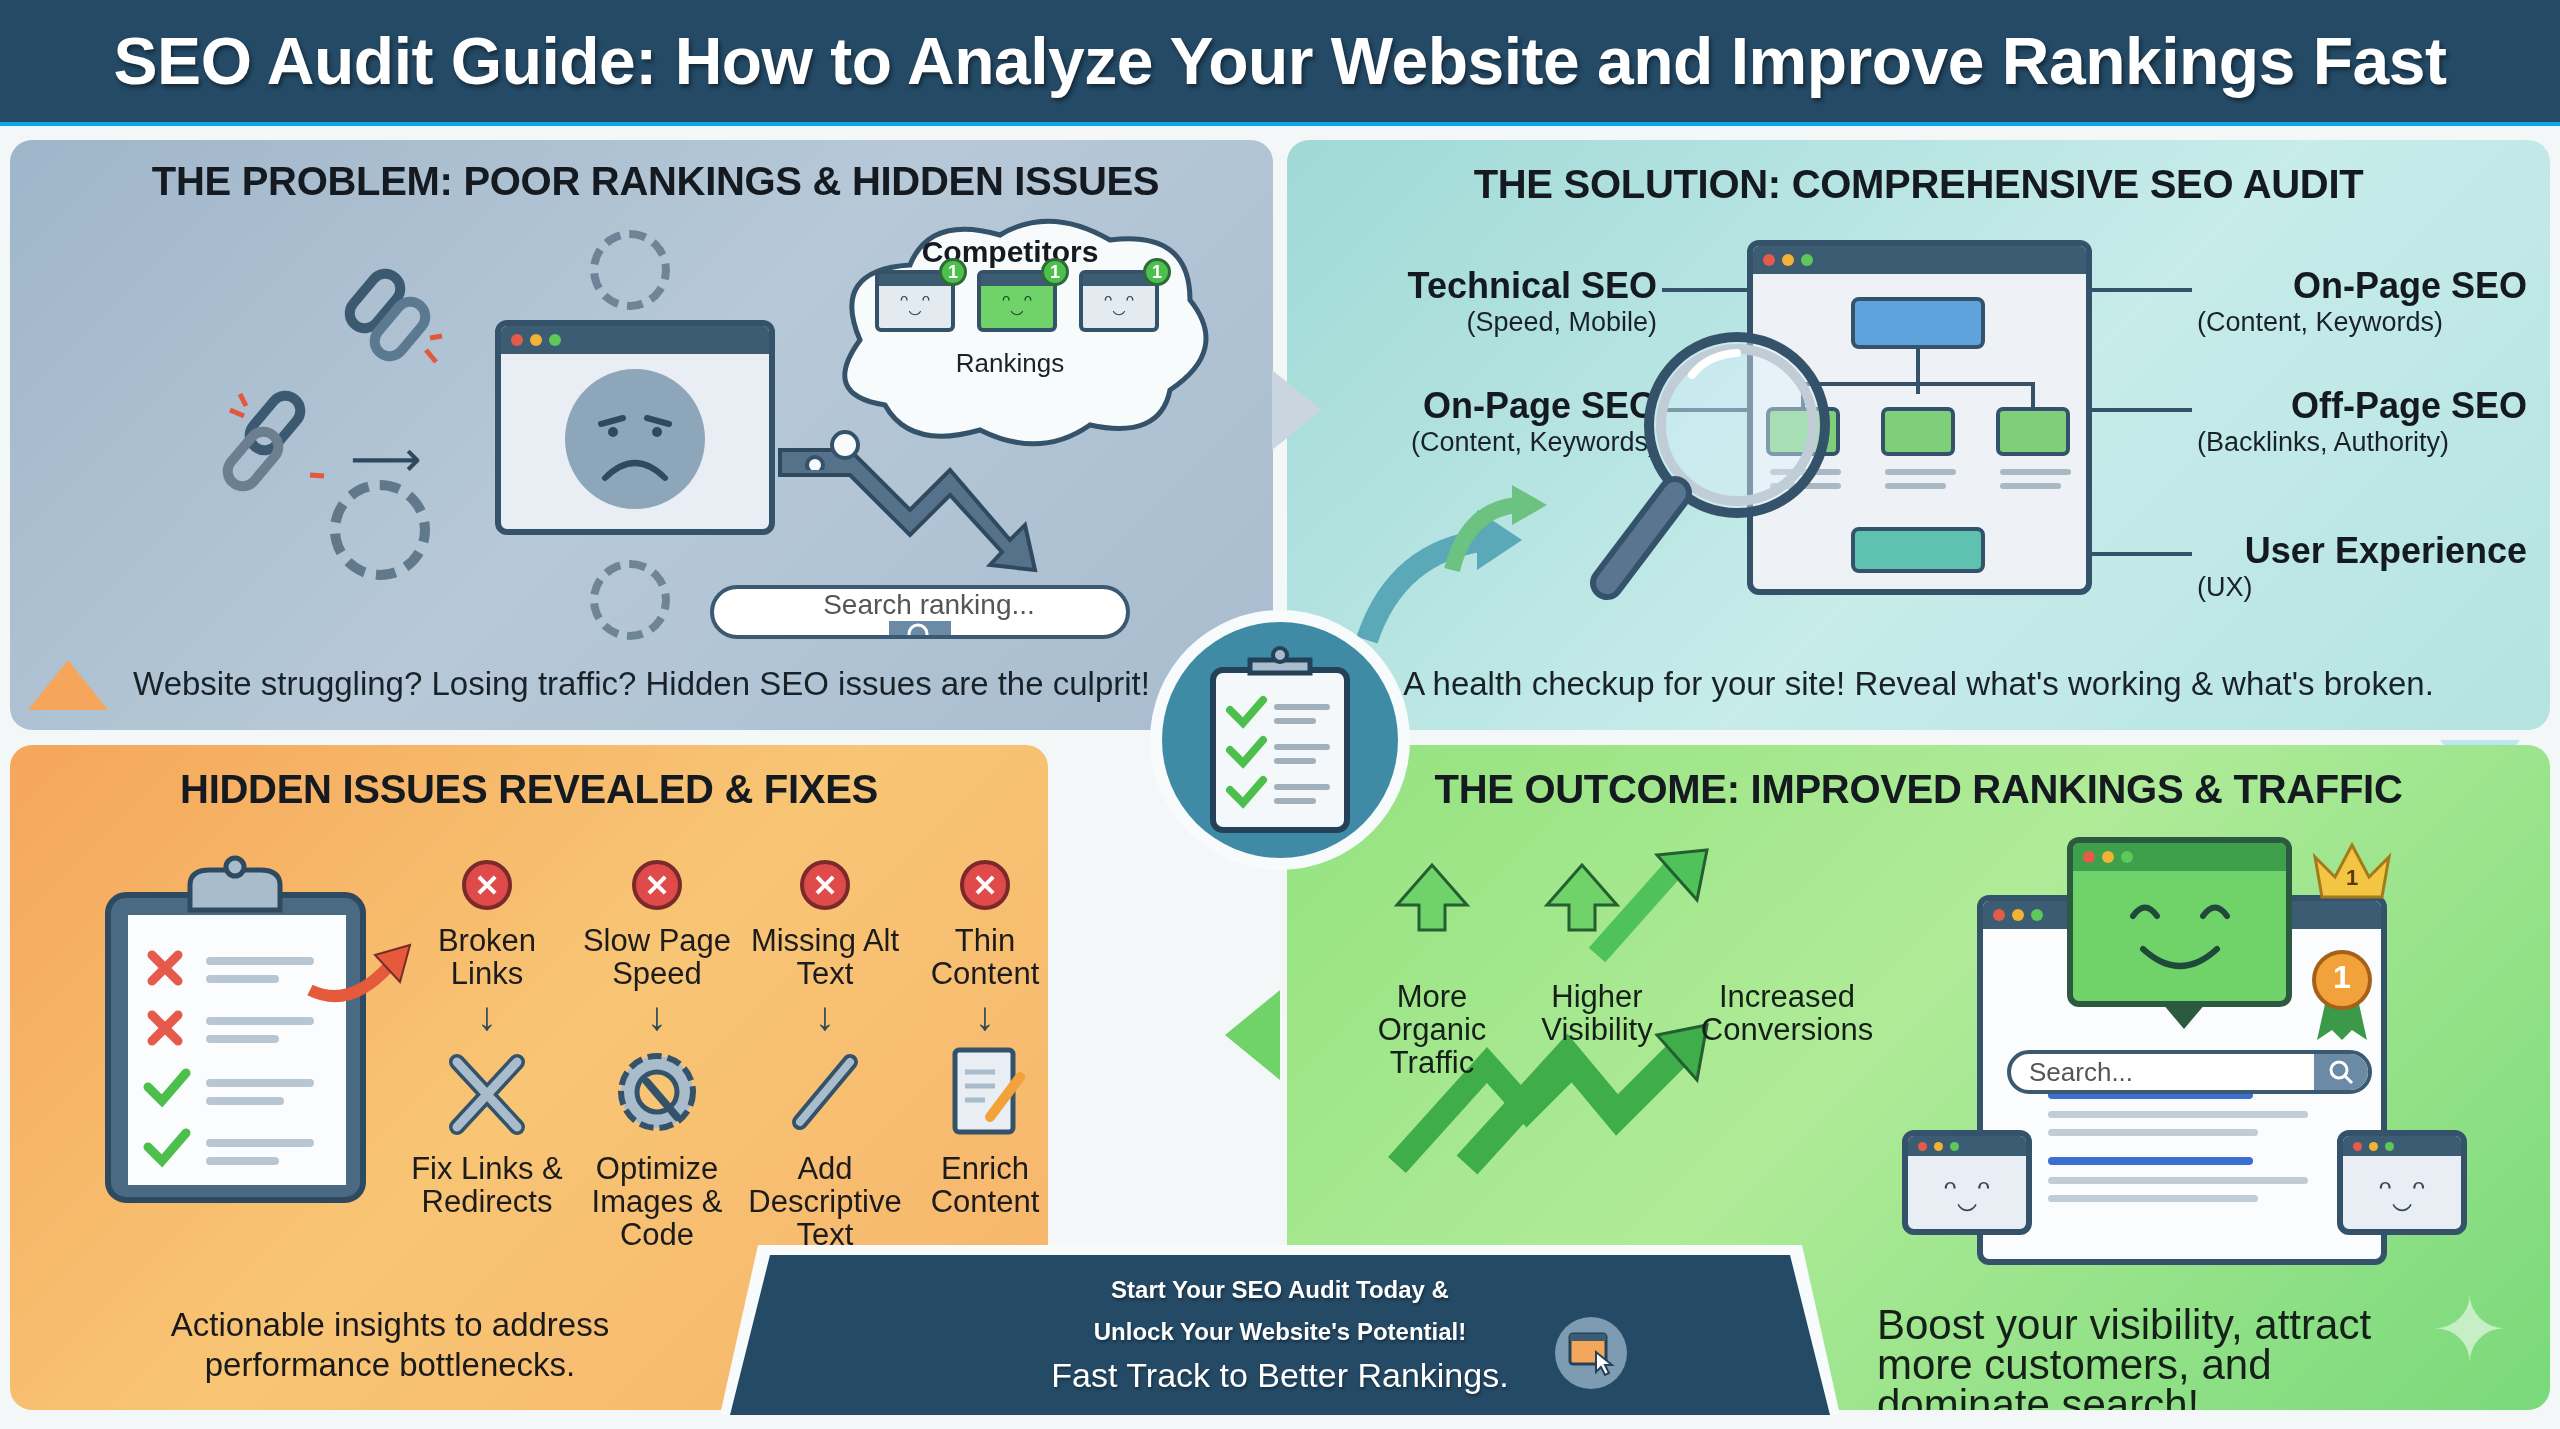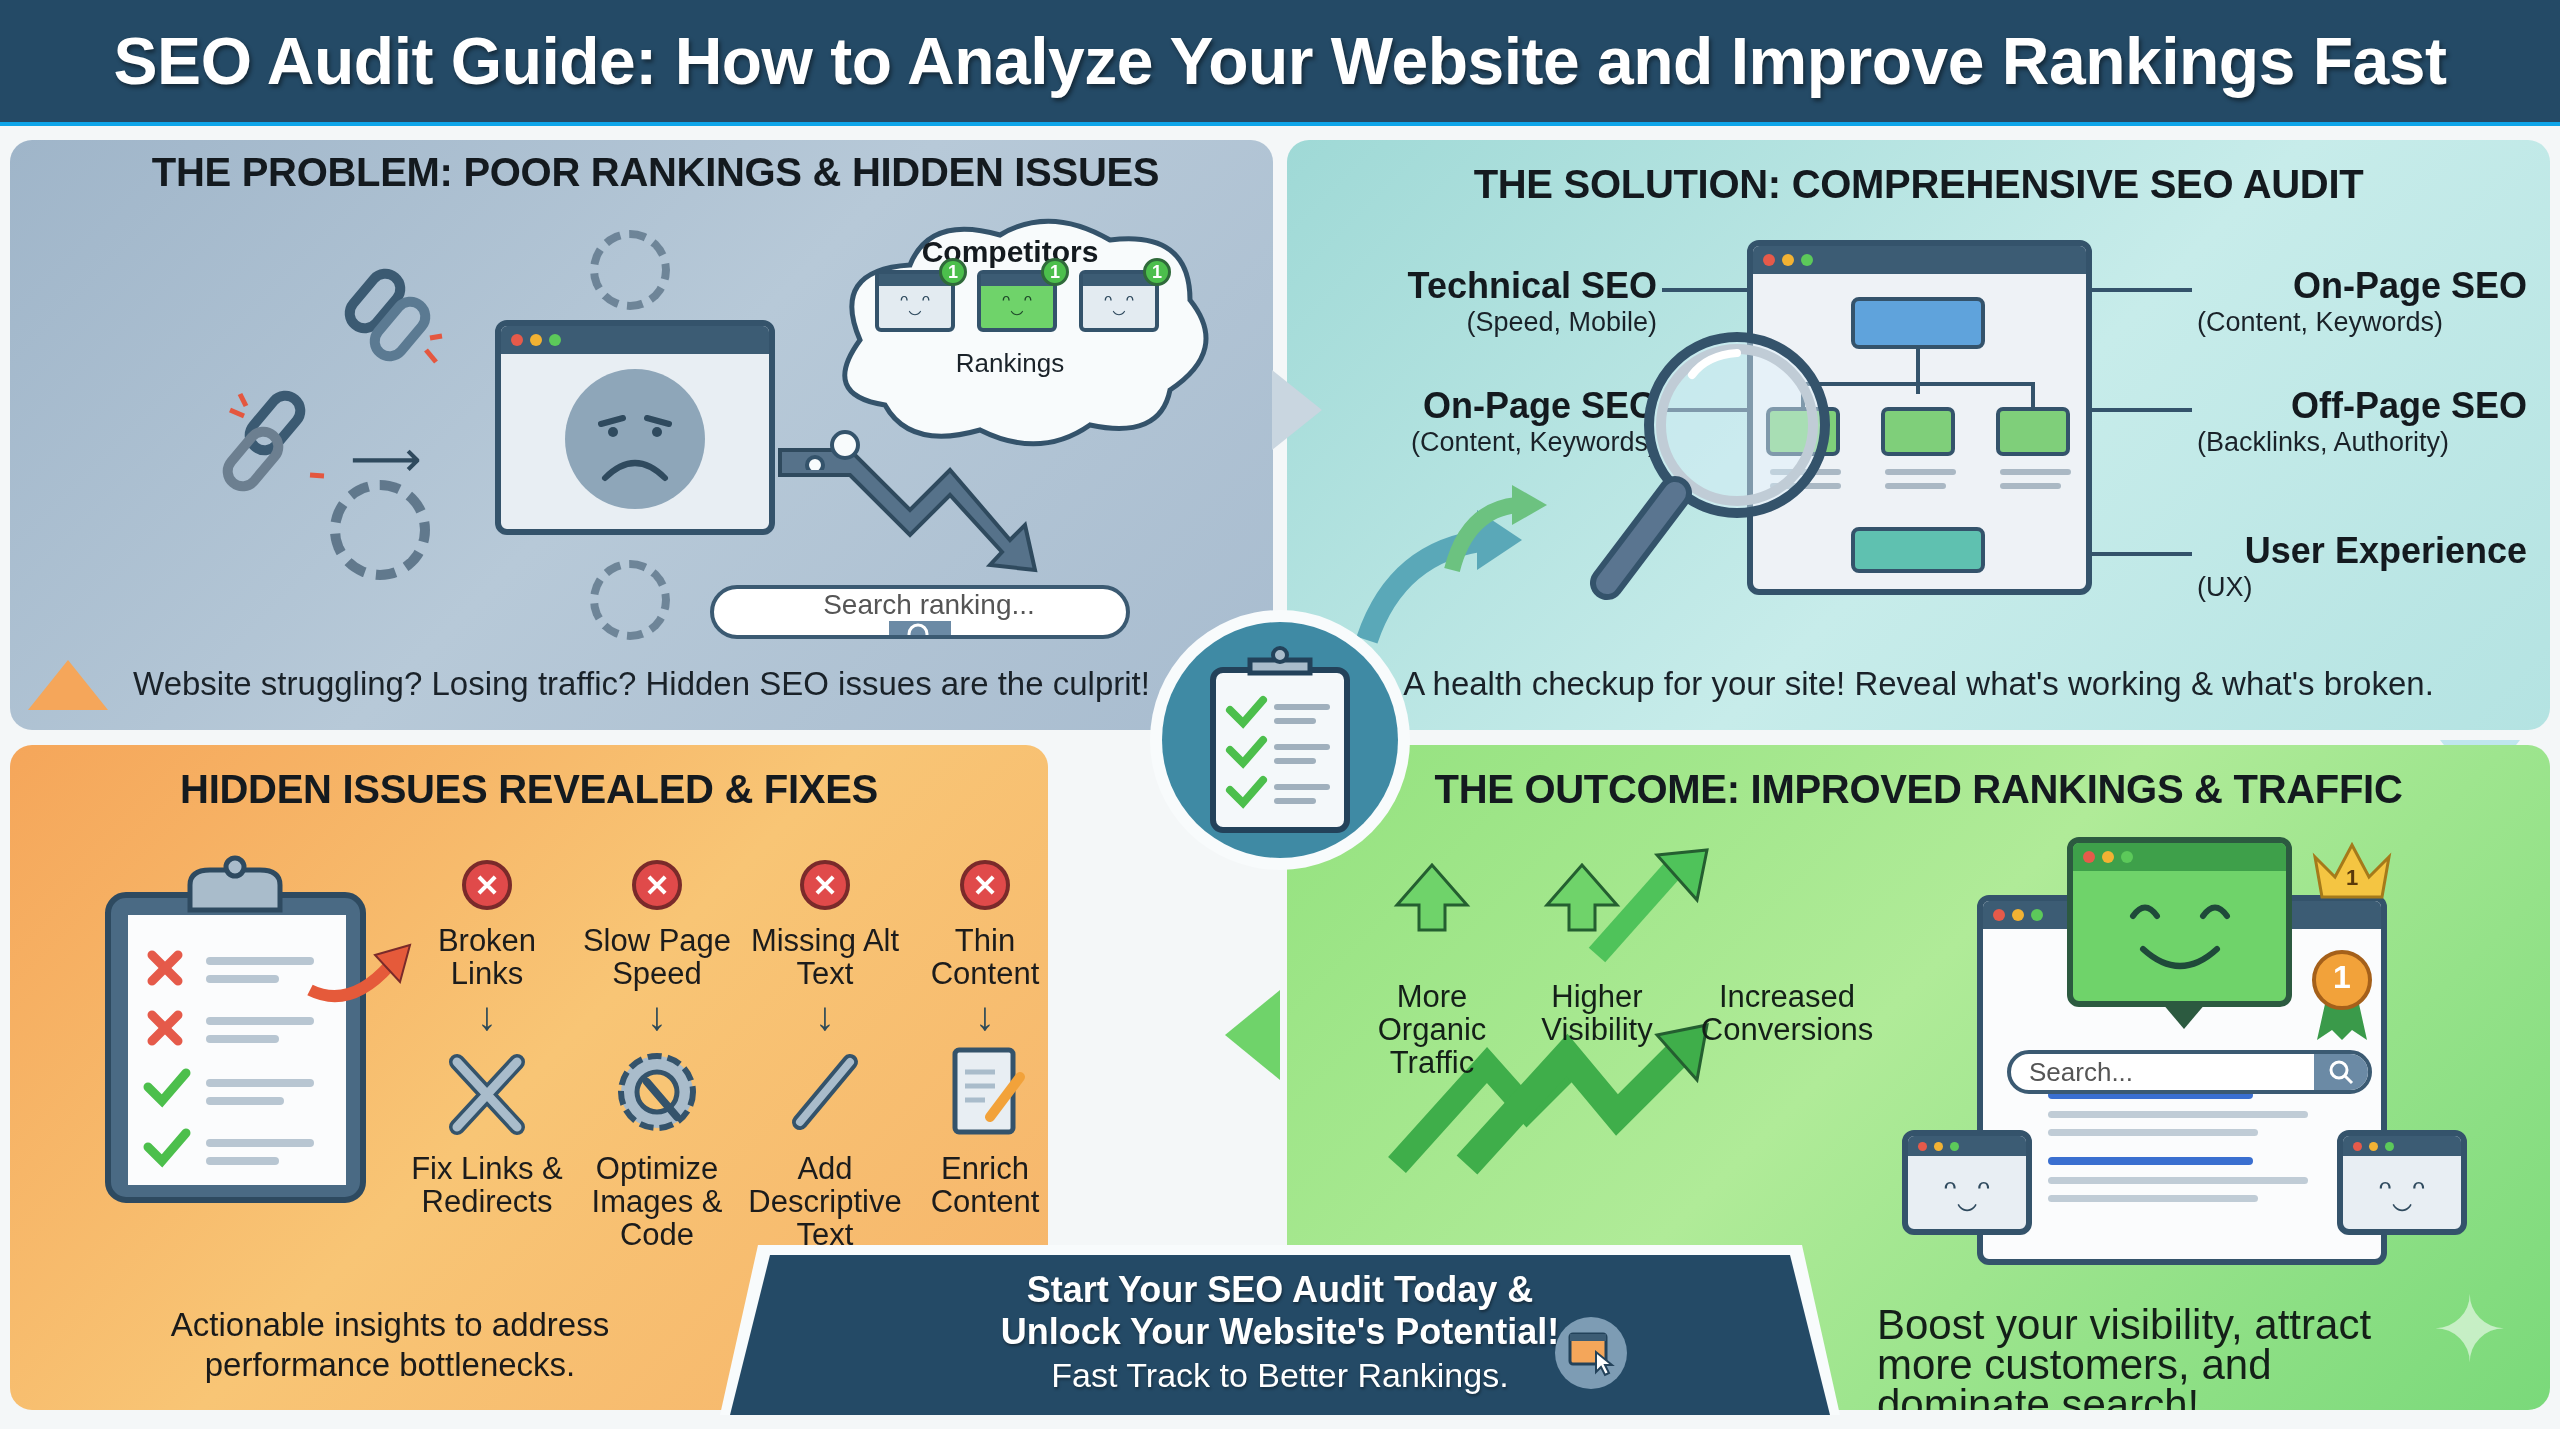--- a/index.html
+++ b/index.html
@@ -39,38 +39,38 @@
   .issue-col .arrow { font-size: 40px; color: #2d4a58; line-height: 40px; margin: 2px 0 6px; }
   .issue-col .ficon { height: 100px; display: flex; align-items: center; justify-content: center; }
   .issue-col .ftext { font-size: 31px; color: #1c1c1c; line-height: 33px; margin-top: 10px; }
 
   .benefit { position: absolute; text-align: center; font-size: 31px; color: #142018; line-height: 33px; }
 
   .cta { position: absolute; left: 730px; top: 1255px; width: 1100px; height: 160px; }
   .cta-shape { position: absolute; inset: 0; background: #244a66; clip-path: polygon(40px 0, 1060px 0, 1100px 160px, 0 160px); border-radius: 18px 18px 0 0; }
   .cta-outline { position: absolute; left: -10px; top: -10px; width: 1120px; height: 170px; background: #f8fbfc; clip-path: polygon(38px 0, 1082px 0, 1120px 170px, 0 170px); }
   .cta-text { position: absolute; left: 0; top: 14px; width: 100%; text-align: center; color: #fff; text-shadow: 1px 2px 3px rgba(0,0,0,0.4); }
-  .cta-text .l1 { font-size: 36px; font-weight: 700; line-height: 42px; }
+  .cta-text .l1 { font-size: 24px; font-weight: 700; line-height: 42px; }
   .cta-text .l3 { font-size: 34px; line-height: 44px; }
   .cta-btn { position: absolute; left: 825px; top: 62px; width: 72px; height: 72px; border-radius: 50%; background: #7d9cb4; display: flex; align-items: center; justify-content: center; cursor: pointer; }
 
   .hub { position: absolute; left: 1150px; top: 610px; width: 260px; height: 260px; border-radius: 50%; background: #f8fbfc; display: flex; align-items: center; justify-content: center; z-index: 5; }
   .hub-inner { width: 236px; height: 236px; border-radius: 50%; background: #3f8aa4; display: flex; align-items: center; justify-content: center; }
 </style>
 </head>
 <body>
 
 <div class="page">
 
   <div class="header">
     <h1>SEO Audit Guide: How to Analyze Your Website and Improve Rankings Fast</h1>
   </div>
 
   <div class="panel p-problem">
-    <div class="ptitle" style="top:10px;padding-left:28px;">THE PROBLEM: POOR RANKINGS &amp; HIDDEN ISSUES</div>
+    <div class="ptitle" style="top:19px;padding-left:28px;">THE PROBLEM: POOR RANKINGS &amp; HIDDEN ISSUES</div>
 
     <svg class="abs" style="left:320px;top:110px;" width="120" height="130">
       <g fill="none" stroke="#3b5a72" stroke-width="10" stroke-linecap="round">
         <rect x="30" y="20" width="30" height="62" rx="15" transform="rotate(40 45 51)"></rect>
         <rect x="55" y="48" width="30" height="62" rx="15" transform="rotate(40 70 79)" stroke="#5b7a92"></rect>
       </g>
       <g stroke="#e4573f" stroke-width="5">
           <line x1="100" y1="88" x2="112" y2="86"></line>
           <line x1="96" y1="100" x2="106" y2="112"></line>
         </g>

